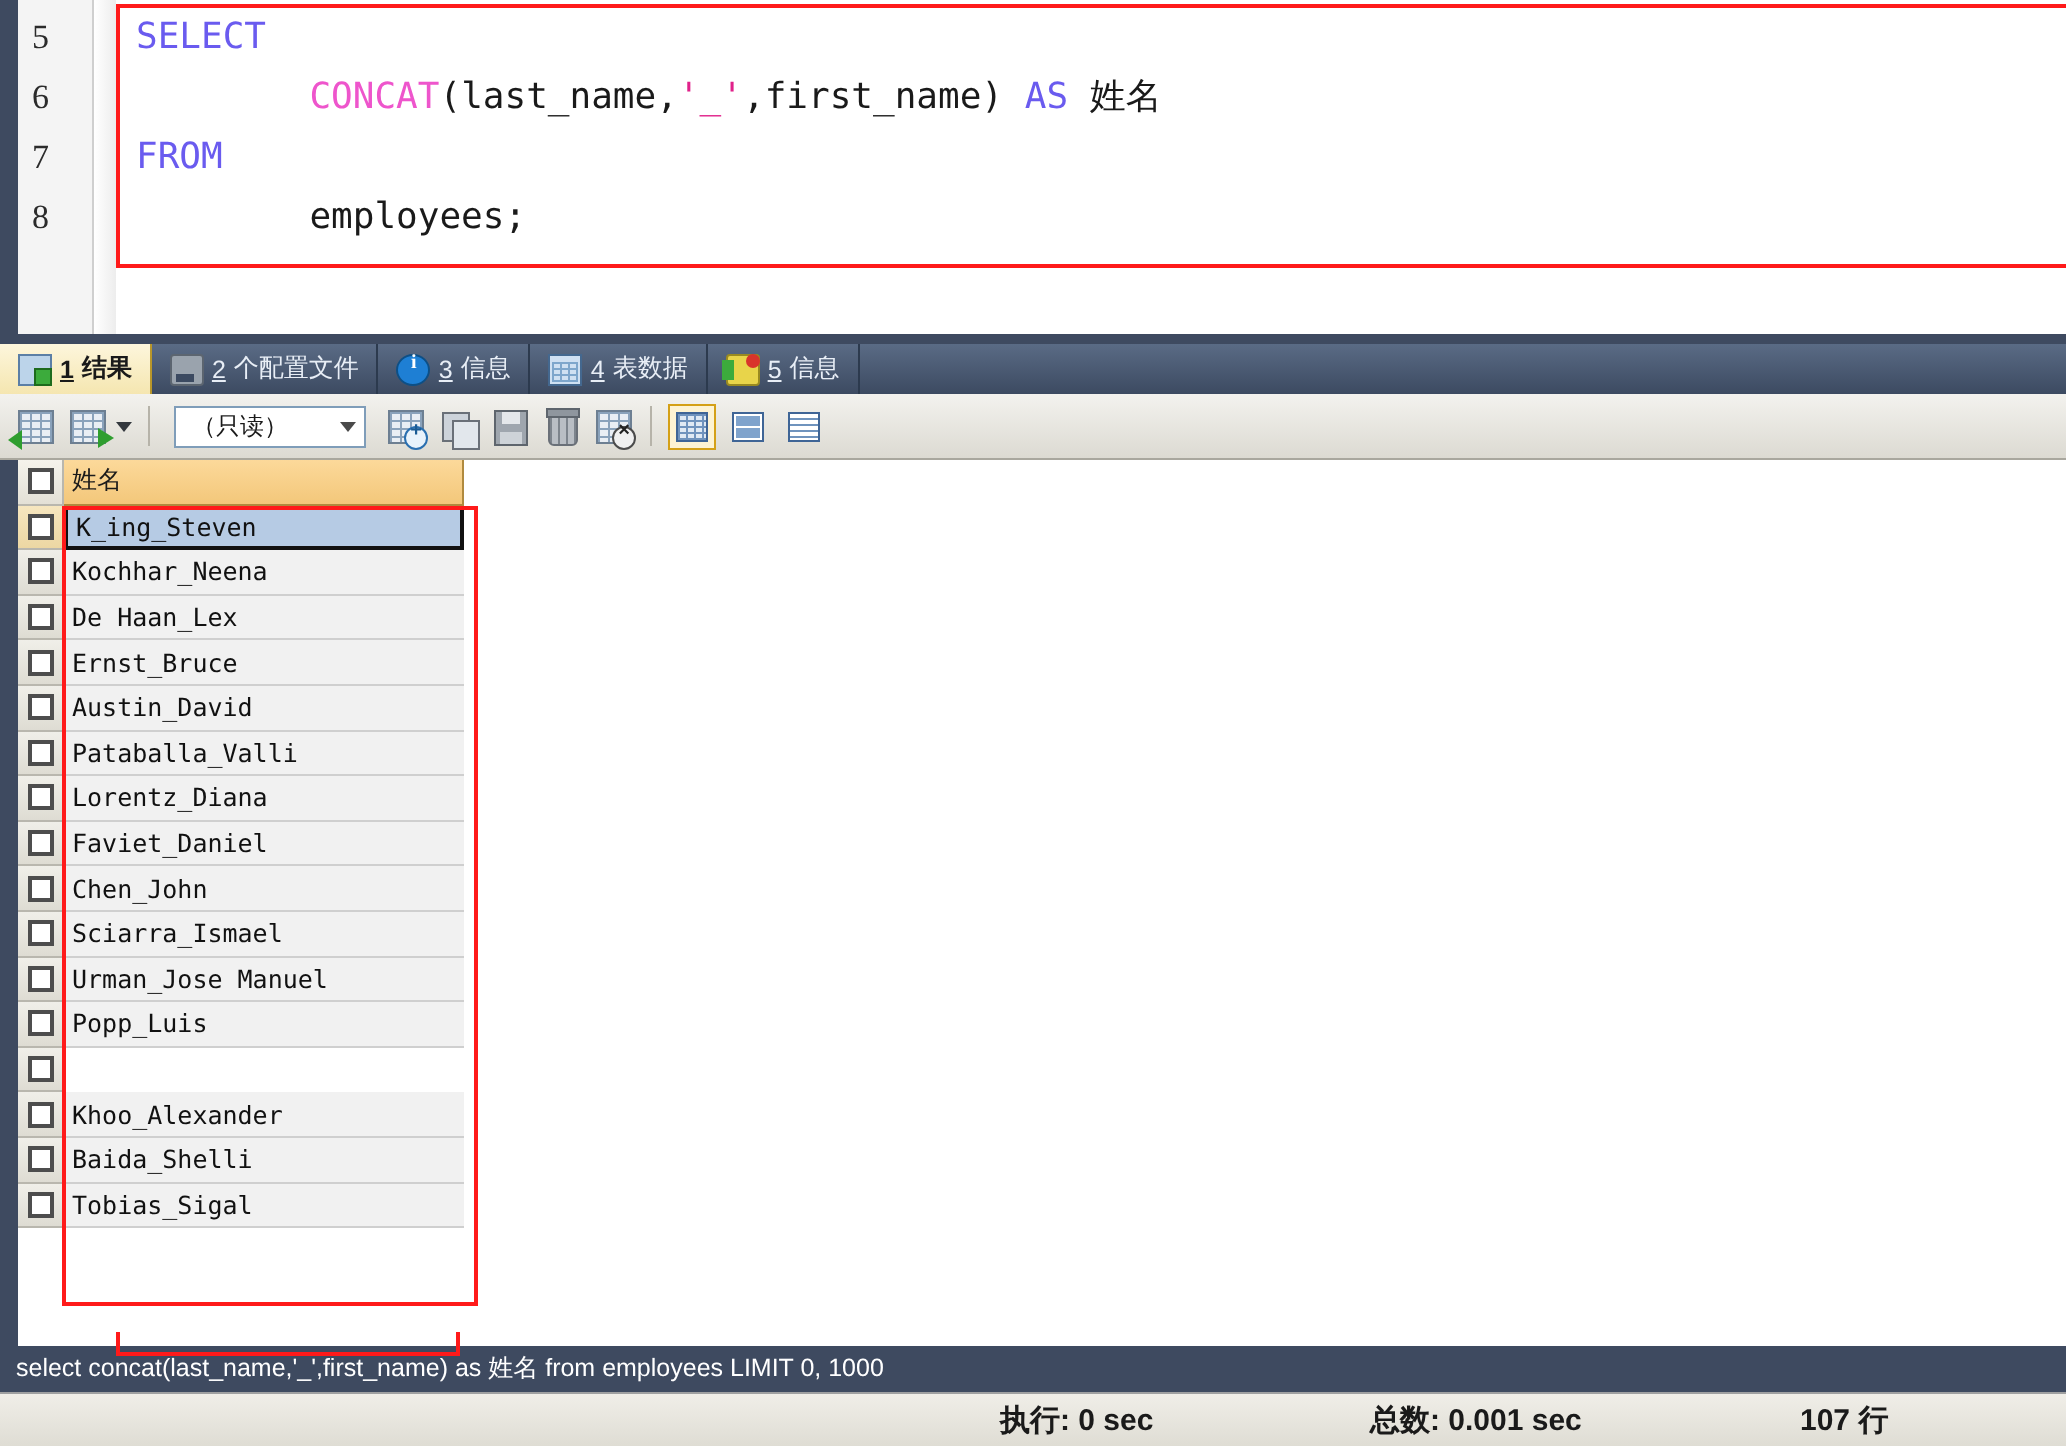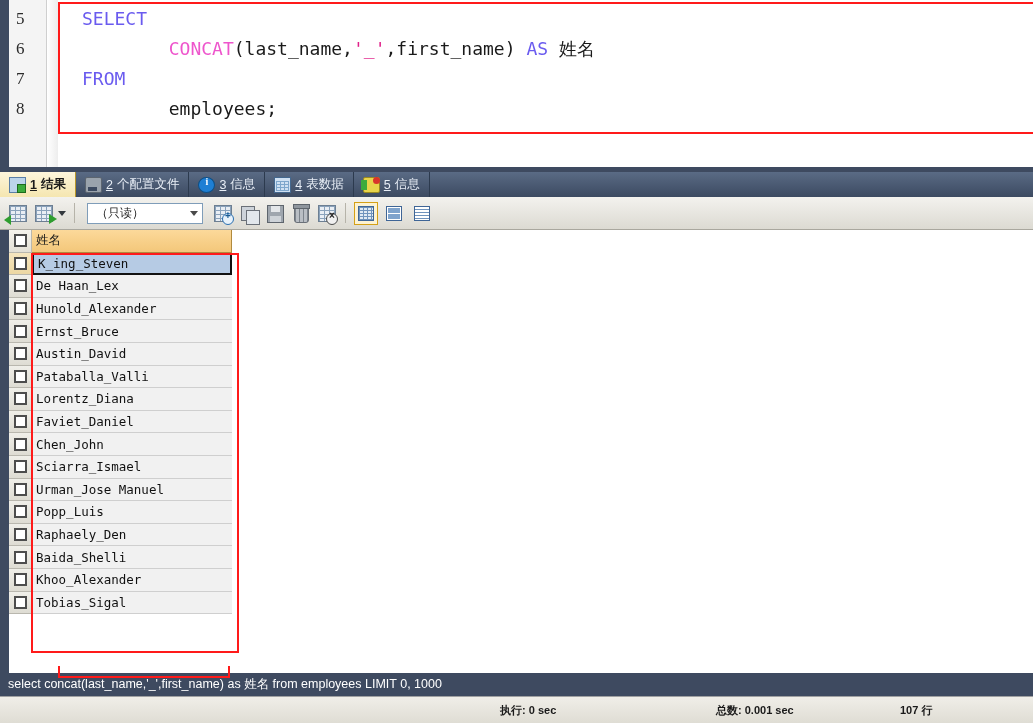--- a/index.html
+++ b/index.html
@@ -25,21 +25,21 @@
     font-size:17px;color:#2b2b2b;
     padding-top:4px;box-sizing:border-box;
   }
   .gutter div{height:30px;line-height:30px;padding-left:7px;}
   .fold{width:11px;flex:0 0 11px;background:linear-gradient(to right,#ffffff,#ededed);}
   .code{
     position:relative;flex:1;background:#ffffff;
     font-family:"DejaVu Sans Mono","Liberation Mono",monospace;
     font-size:18px;padding-top:4px;box-sizing:border-box;
   }
-  .code .ln{height:30px;line-height:30px;white-space:pre;padding-left:24px;}
+  .code .ln{height:30px;line-height:30px;white-space:pre;padding-left:10px;}
   .kw{color:#6a5bef;}
   .fn{color:#ee55cc;}
   .str{color:#e0218a;}
   .id{color:#1a1a1a;}
   .cjk{color:#1a1a1a;font-family:"DejaVu Sans","Liberation Sans",sans-serif;}
   .hl-editor{
     position:absolute;left:58px;top:2px;width:1026px;height:132px;
     border:2px solid #ff1a1a;box-sizing:border-box;pointer-events:none;
   }
 
@@ -94,21 +94,21 @@
   .tb-grid{position:absolute;left:3px;top:3px;width:16px;height:15px;background:#e9eef4;border:1px solid #6d7f92;
     background-image:repeating-linear-gradient(to bottom,#8aa2bb 0 1px,transparent 1px 4px),
                      repeating-linear-gradient(to right,#8aa2bb 0 1px,transparent 1px 5px);}
   .plus-g{position:absolute;left:-2px;bottom:-1px;width:0;height:0;
     border-top:5px solid transparent;border-bottom:5px solid transparent;border-right:7px solid #2f9e2f;}
   .arr-g{position:absolute;right:-3px;bottom:0px;width:0;height:0;
     border-top:5px solid transparent;border-bottom:5px solid transparent;border-left:8px solid #2f9e2f;}
   .caret{width:0;height:0;border-left:4px solid transparent;border-right:4px solid transparent;border-top:5px solid #33383d;align-self:center;}
   .tbsep{width:1px;height:20px;background:#b6b3a9;margin:0 4px;}
   .ro-select{
-    width:116px;height:21px;background:#ffffff;border:1px solid #7f9db9;
+    width:96px;height:21px;background:#ffffff;border:1px solid #7f9db9;
     display:flex;align-items:center;justify-content:space-between;
     padding:0 4px 0 8px;box-sizing:border-box;font-size:12px;color:#1a1a1a;
     margin:0 4px;
   }
   .ro-select .chev{width:0;height:0;border-left:4px solid transparent;border-right:4px solid transparent;border-top:5px solid #4a4a4a;}
   .tb-disk{position:absolute;left:4px;top:3px;width:15px;height:16px;background:#9fa6ae;border:1px solid #5e656d;}
   .tb-disk:after{content:"";position:absolute;left:3px;top:0;width:9px;height:6px;background:#e4e7ea;}
   .tb-disk:before{content:"";position:absolute;left:2px;bottom:0;width:11px;height:6px;background:#ced3d8;}
   .tb-trash{position:absolute;left:5px;top:4px;width:13px;height:15px;background:#b9bec4;border:1px solid #6a7078;border-radius:0 0 3px 3px;
     background-image:repeating-linear-gradient(to right,#7d848c 0 1px,transparent 1px 4px);}
@@ -180,25 +180,25 @@
     position:absolute;left:58px;top:666px;width:172px;height:12px;
     border:2px solid #ff1a1a;border-top:none;box-sizing:border-box;pointer-events:none;z-index:7;
   }
 
   
   .statusbar{
     position:absolute;left:0;top:696px;width:1033px;height:27px;
     background:linear-gradient(to bottom,#f0eee8,#dedcd3);
     border-top:1px solid #9fa0a1;
     display:flex;align-items:center;
-    font-size:11px;color:#1a1a1a;font-weight:bold;
+    font-size:15px;color:#1a1a1a;font-weight:bold;
   }
   .st{position:absolute;}
   .st1{left:500px;}
-  .st2{left:716px;}
+  .st2{left:685px;}
   .st3{left:900px;text-align:center;}
 </style>
 </head>
 <body>
 
 <div class="app">
 
   <div class="editor">
     <div class="edge-strip"></div>
     <div class="gutter">
@@ -306,34 +306,34 @@
             <div class="rowsel">
               <span class="chk"></span>
             </div>
             <div class="cell">K_ing_Steven</div>
             <div class="rest"></div>
           </div>
           <div class="row">
             <div class="rowsel">
               <span class="chk"></span>
             </div>
+            <div class="cell">Kochhar_Neena</div>
+            <div class="rest"></div>
+          </div>
+          <div class="row">
+            <div class="rowsel">
+              <span class="chk"></span>
+            </div>
             <div class="cell">De Haan_Lex</div>
             <div class="rest"></div>
           </div>
           <div class="row">
             <div class="rowsel">
               <span class="chk"></span>
             </div>
-            <div class="cell">Hunold_Alexander</div>
-            <div class="rest"></div>
-          </div>
-          <div class="row">
-            <div class="rowsel">
-              <span class="chk"></span>
-            </div>
             <div class="cell">Ernst_Bruce</div>
             <div class="rest"></div>
           </div>
           <div class="row">
             <div class="rowsel">
               <span class="chk"></span>
             </div>
             <div class="cell">Austin_David</div>
             <div class="rest"></div>
           </div>
@@ -383,35 +383,34 @@
             <div class="rowsel">
               <span class="chk"></span>
             </div>
             <div class="cell">Popp_Luis</div>
             <div class="rest"></div>
           </div>
           <div class="row">
             <div class="rowsel">
               <span class="chk"></span>
             </div>
-            <div class="cell">Raphaely_Den</div>
+            <div class="rest"></div>
+          </div>
+          <div class="row">
+            <div class="rowsel">
+              <span class="chk"></span>
+            </div>
+            <div class="cell">Khoo_Alexander</div>
             <div class="rest"></div>
           </div>
           <div class="row">
             <div class="rowsel">
               <span class="chk"></span>
             </div>
             <div class="cell">Baida_Shelli</div>
-            <div class="rest"></div>
-          </div>
-          <div class="row">
-            <div class="rowsel">
-              <span class="chk"></span>
-            </div>
-            <div class="cell">Khoo_Alexander</div>
             <div class="rest"></div>
           </div>
           <div class="row">
             <div class="rowsel">
               <span class="chk"></span>
             </div>
             <div class="cell">Tobias_Sigal</div>
             <div class="rest"></div>
           </div>
         </div>

